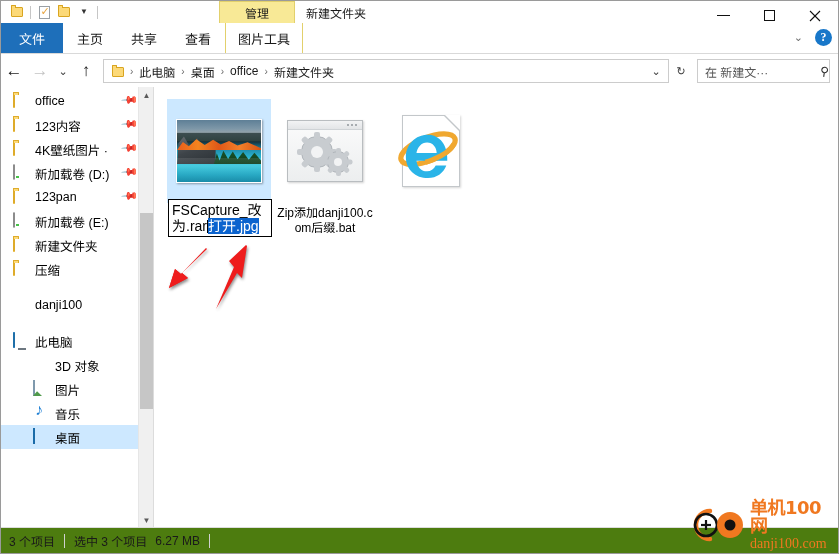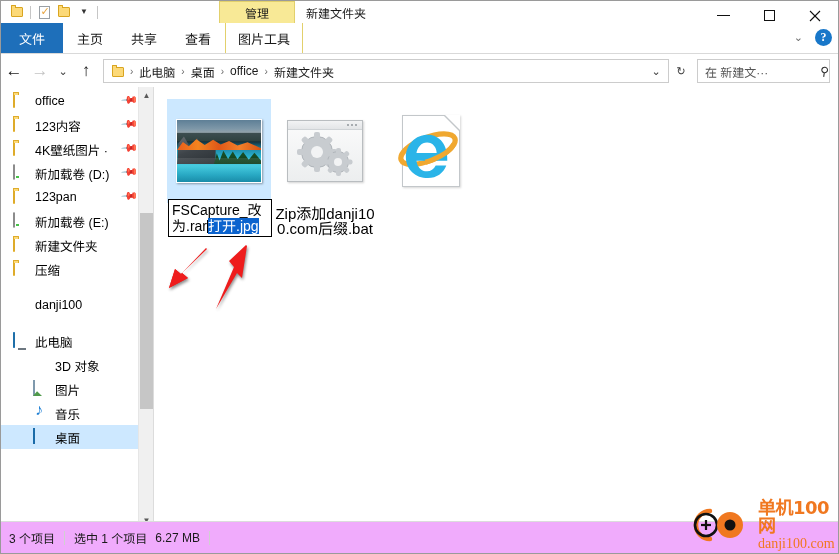--- a/index.html
+++ b/index.html
@@ -530,21 +530,21 @@
     border-top: 15px solid #ffffff;
     filter: drop-shadow(-1px 1px 0 #c3c7ca);
   }
   .ie-e {
     position: absolute; left: -6px; top: 12px;
     width: 62px; height: 52px;
   }
 
   .item-label {
     margin-top: 3px;
-    font-size: 15px;
+    font-size: 12px;
     line-height: 15px;
     color: #000000;
     text-align: center;
     width: 100px;
     word-break: break-all;
   }
 
   
   .rename-box {
     position: absolute;
@@ -575,43 +575,43 @@
   
   .red-arrow {
     position: absolute;
     z-index: 9;
     filter: drop-shadow(1.5px 2px 1.5px rgba(0,0,0,.45));
   }
 
   
   .statusbar {
     position: absolute; left: 0; bottom: 0;
-    width: 100%; height: 32px;
-    background: #f0abfc;
+    width: 100%; height: 26px;
+    background: #4d7c0f;
     border-top: 1px solid #dcdcdc;
     display: flex; align-items: center;
     box-sizing: border-box;
     padding-left: 8px;
   }
   .sb-text { font-size: 12px; color: #1a1a1a; }
   .sb-sep {
     width: 1px; height: 14px; background: #d0d0d0;
     margin: 0 9px;
   }
 
   
   .watermark {
     position: absolute; right: 4px; bottom: 3px;
     width: 148px; height: 50px;
     display: flex; align-items: center;
     z-index: 12;
     pointer-events: none;
   }
   .wm-logo { width: 62px; height: 44px; flex: none; }
-  .wm-txt { margin-left: 10px; line-height: 1; }
+  .wm-txt { margin-left: 2px; line-height: 1; }
   .wm-line1 {
     font-size: 18px; color: #f07820; font-weight: bold;
     font-family: "DejaVu Sans", sans-serif;
     letter-spacing: -0.5px;
   }
   .wm-line2 {
     font-size: 14px; color: #f07820;
     font-family: "Liberation Serif", serif;
     margin-top: 2px;
   }
@@ -890,21 +890,21 @@
             </div>
           </div>
         </div>
       </div>
     </div>
   </div>
 
   <div class="statusbar">
     <span class="sb-text">3 个项目</span>
     <span class="sb-sep"></span>
-    <span class="sb-text">选中 1 个项目</span>
+    <span class="sb-text">选中 3 个项目</span>
     <span class="sb-text" style="margin-left:8px;">6.27 MB</span>
     <span class="sb-sep"></span>
   </div>
 
   <div class="watermark">
     <svg class="wm-logo" viewBox="0 0 62 44">
       <path d="M24 8 A14 14 0 1 0 24 36" fill="none" stroke="#f07820" stroke-width="4.5" stroke-linecap="round"></path>
       <circle cx="20" cy="22" r="11" fill="none" stroke="#111111" stroke-width="2.6"></circle>
       <line x1="15" y1="22" x2="25" y2="22" stroke="#111111" stroke-width="2.2"></line>
       <line x1="20" y1="17" x2="20" y2="27" stroke="#111111" stroke-width="2.2"></line>

